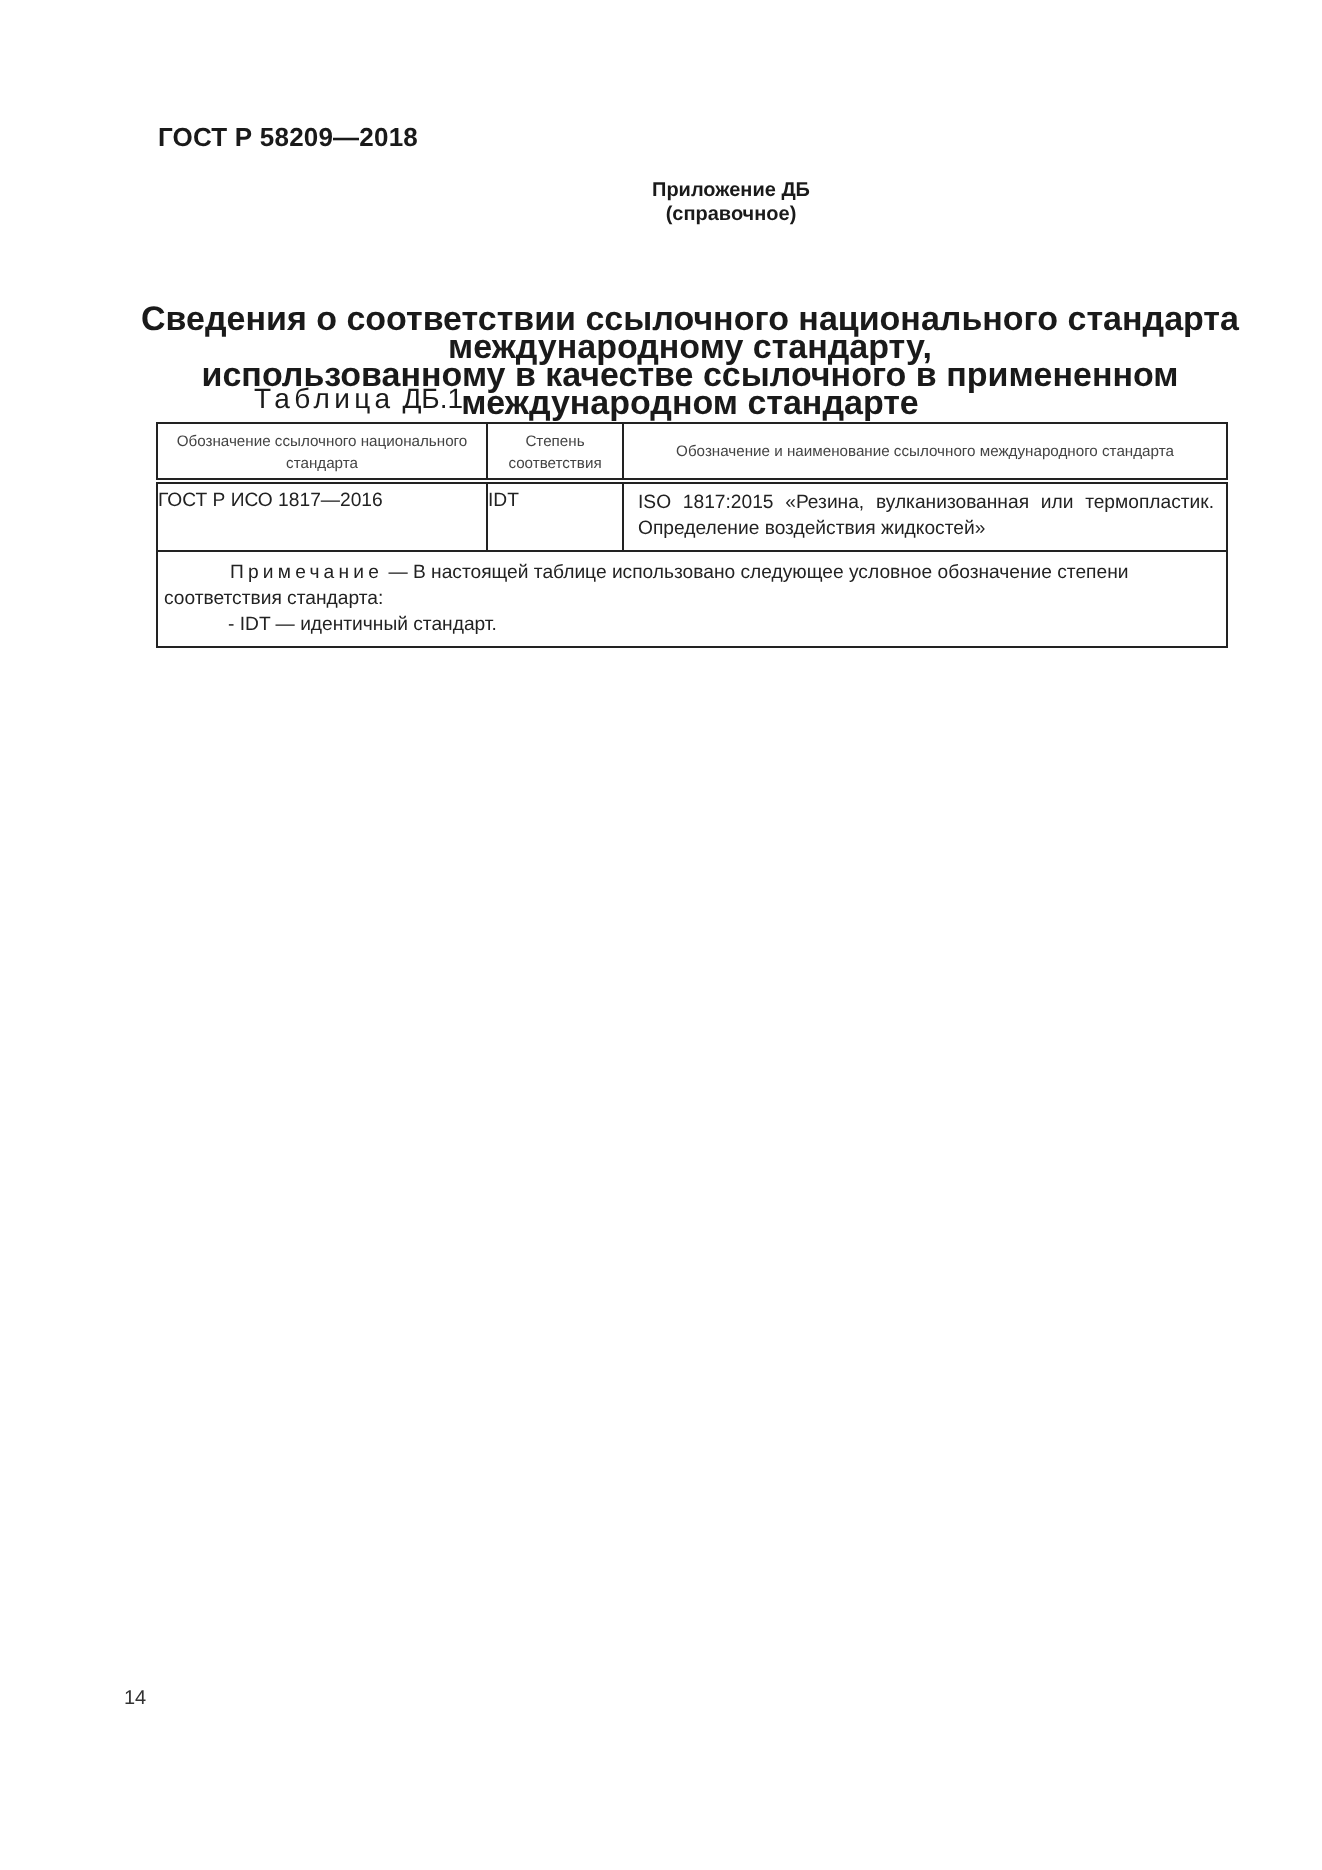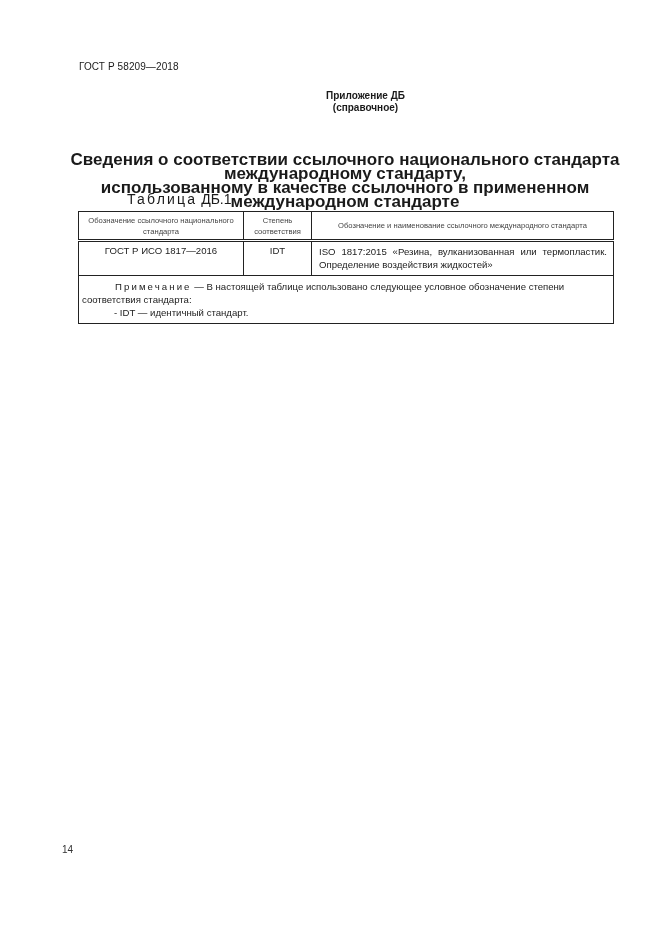--- a/index.html
+++ b/index.html
@@ -12,22 +12,22 @@
       height: 935px;
       position: relative;
       overflow: hidden;
       font-family: "Liberation Sans", "DejaVu Sans", sans-serif;
       color: #1a1a1a;
     }
     .doc-code {
       position: absolute;
       left: 79px;
       top: 61px;
-      font-size: 10px;
-      font-weight: normal;
+      font-size: 13px;
+      font-weight: bold;
       letter-spacing: 0.1px;
     }
     .appendix {
       position: absolute;
       left: 0;
       width: 661px;
       top: 90px;
       text-align: center;
       font-size: 10px;
       font-weight: bold;
@@ -75,21 +75,20 @@
       text-align: center;
       vertical-align: middle;
       height: 27px;
       line-height: 11px;
       border-bottom: 3px double #222;
     }
     .col1 { width: 164px; }
     .col2 { width: 67px; }
     .col3 { width: auto; }
     td.c-center {
-      text-align: center;
       padding-top: 3px !important;
     }
     td.c-left {
       padding: 3px 6px 0 7px !important;
       line-height: 13px;
       text-align: justify;
     }
     tr.data-row td { height: 30px; }
     td.note {
       padding: 4px 6px 4px 3px !important;

